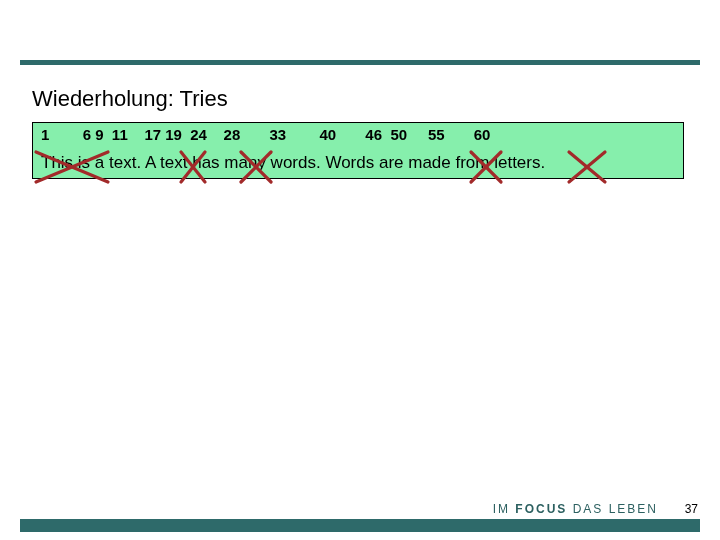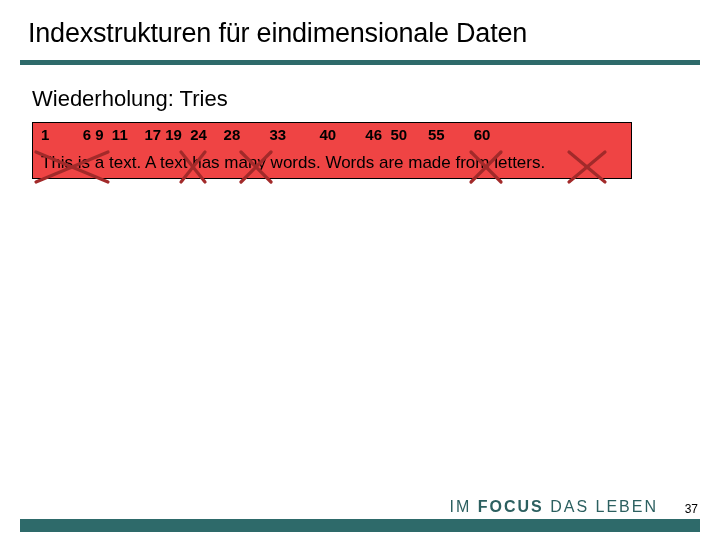--- a/index.html
+++ b/index.html
@@ -1,40 +1,39 @@
 <!DOCTYPE html>
 <html><head>
 <meta charset="utf-8">
 <style>
   * { margin: 0; padding: 0; box-sizing: border-box; }
   html, body { width: 720px; height: 540px; background: #fff; font-family: Arial, Helvetica, sans-serif; color: #000; }
   .slide { position: relative; width: 720px; height: 540px; }
   .title { position: absolute; left: 28px; top: 18px; font-size: 27px; letter-spacing: -0.2px; }
   .rule { position: absolute; left: 20px; top: 60px; width: 680px; height: 5px; background: #2e6a6a; }
   .subtitle { position: absolute; left: 32px; top: 86px; font-size: 22px; }
-  .examplebox { position: absolute; left: 32px; top: 122px; width: 600px; height: 57px; border: 1px solid #000; background: #ef4444; }
+  .examplebox { position: absolute; left: 32px; top: 122px; width: 652px; height: 57px; border: 1px solid #000; background: #86efac; }
   .positions { position: absolute; left: 8px; top: 3px; font-size: 15px; font-weight: bold; white-space: pre; }
   .sentence  { position: absolute; left: 8px; top: 30px; font-size: 17px; white-space: pre; }
   .crosses { position: absolute; left: 32px; top: 134px; width: 652px; height: 57px; pointer-events: none; }
   .caption { position: absolute; left: 32px; top: 206px; font-size: 14px; font-weight: bold; }
   .footer-bar { position: absolute; left: 20px; bottom: 8px; width: 680px; height: 13px; background: #2e6a6a; }
   .logo { position: absolute; left: 22px; bottom: 22px; }
   .logo-text { font-size: 8px; color: #2e6a6a; letter-spacing: 0.3px; white-space: pre; }
   .logo-text .line2 { font-size: 6.5px; color: #2e6a6a; }
-  .tagline { position: absolute; right: 62px; bottom: 24px; font-size: 16px; letter-spacing: 2px; color: #2c6060; }
+  .tagline { position: absolute; right: 62px; bottom: 24px; font-size: 12px; letter-spacing: 2px; color: #2c6060; }
   .tagline b { font-weight: bold; }
   .pagenum { position: absolute; right: 22px; bottom: 24px; font-size: 12px; color: #000; }
   .seal { display: inline-block; vertical-align: middle; margin-right: 6px; }
 </style>
 </head>
 <body>
 
 <div class="slide">
 
-  <div class="title">Indexstrukturen für eindimensionale Daten</div>
   <div class="rule"></div>
   <div class="subtitle">Wiederholung: Tries</div>
 
   <div class="examplebox">
     <div class="positions">1        6 9  11    17 19  24    28       33        40       46  50     55       60</div>
     <div class="sentence">This is a text. A text has many words. Words are made from letters.</div>
   </div>
 
   <svg class="crosses" width="652" height="57">
       <line x1="4" y1="18" x2="76" y2="48" stroke="#a22a2a" stroke-width="3.2" stroke-linecap="round"></line>

